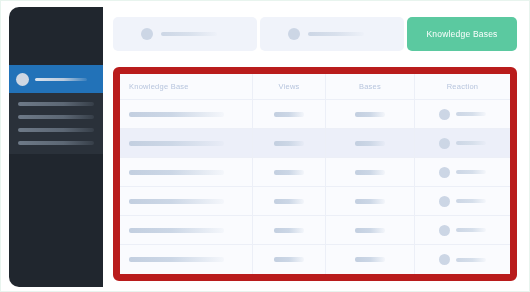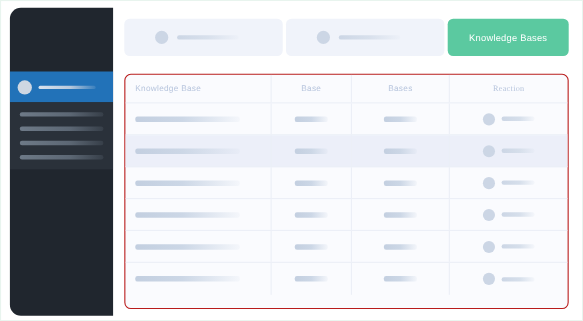--- a/index.html
+++ b/index.html
@@ -135,42 +135,42 @@
   }
 
   
   #table-card {
     position: absolute;
     left: 10px;
     top: 66px;
     right: 12px;
     bottom: 10px;
     background: #fafbfe;
-    border: 1px solid #b91c1c;
+    border: 7px solid #b91c1c;
     border-radius: 6px;
     overflow: hidden;
   }
   .trow {
     display: flex;
     border-bottom: 1px solid #eceff7;
     box-sizing: border-box;
   }
   .trow:last-child { border-bottom: none; }
   .trow.header { height: 26px; }
   .trow.body { height: 29px; }
   .trow.alt { background: #eceff9; }
 
   .tcell {
     display: flex;
     align-items: center;
     border-right: 1px solid #eceff7;
     box-sizing: border-box;
     padding: 0 9px;
   }
-  .tcell:last-child { border-right: none; font-family: Liberation Serif, serif; }
+  .tcell:last-child { border-right: none; }
   .col-kb   { flex: 0 0 133px; }
   .col-slug { flex: 0 0 73px; justify-content: center; }
   .col-view { flex: 0 0 89px; justify-content: center; }
   .col-reac { flex: 1 1 auto; justify-content: center; }
 
   .th-label {
     font-size: 7.5px;
     color: #b7c5dd;
     letter-spacing: 0.25px;
   }
@@ -244,21 +244,21 @@
       <button id="kb-button">Knowledge Bases</button>
     </div>
 
     <div id="table-card">
 
       <div class="trow header">
         <div class="tcell col-kb">
           <span class="th-label">Knowledge Base</span>
         </div>
         <div class="tcell col-slug">
-          <span class="th-label">Base</span>
+          <span class="th-label">Views</span>
         </div>
         <div class="tcell col-view">
           <span class="th-label">Bases</span>
         </div>
         <div class="tcell col-reac">
           <span class="th-label">Reaction</span>
         </div>
       </div>
 
       <div id="rows-host">

